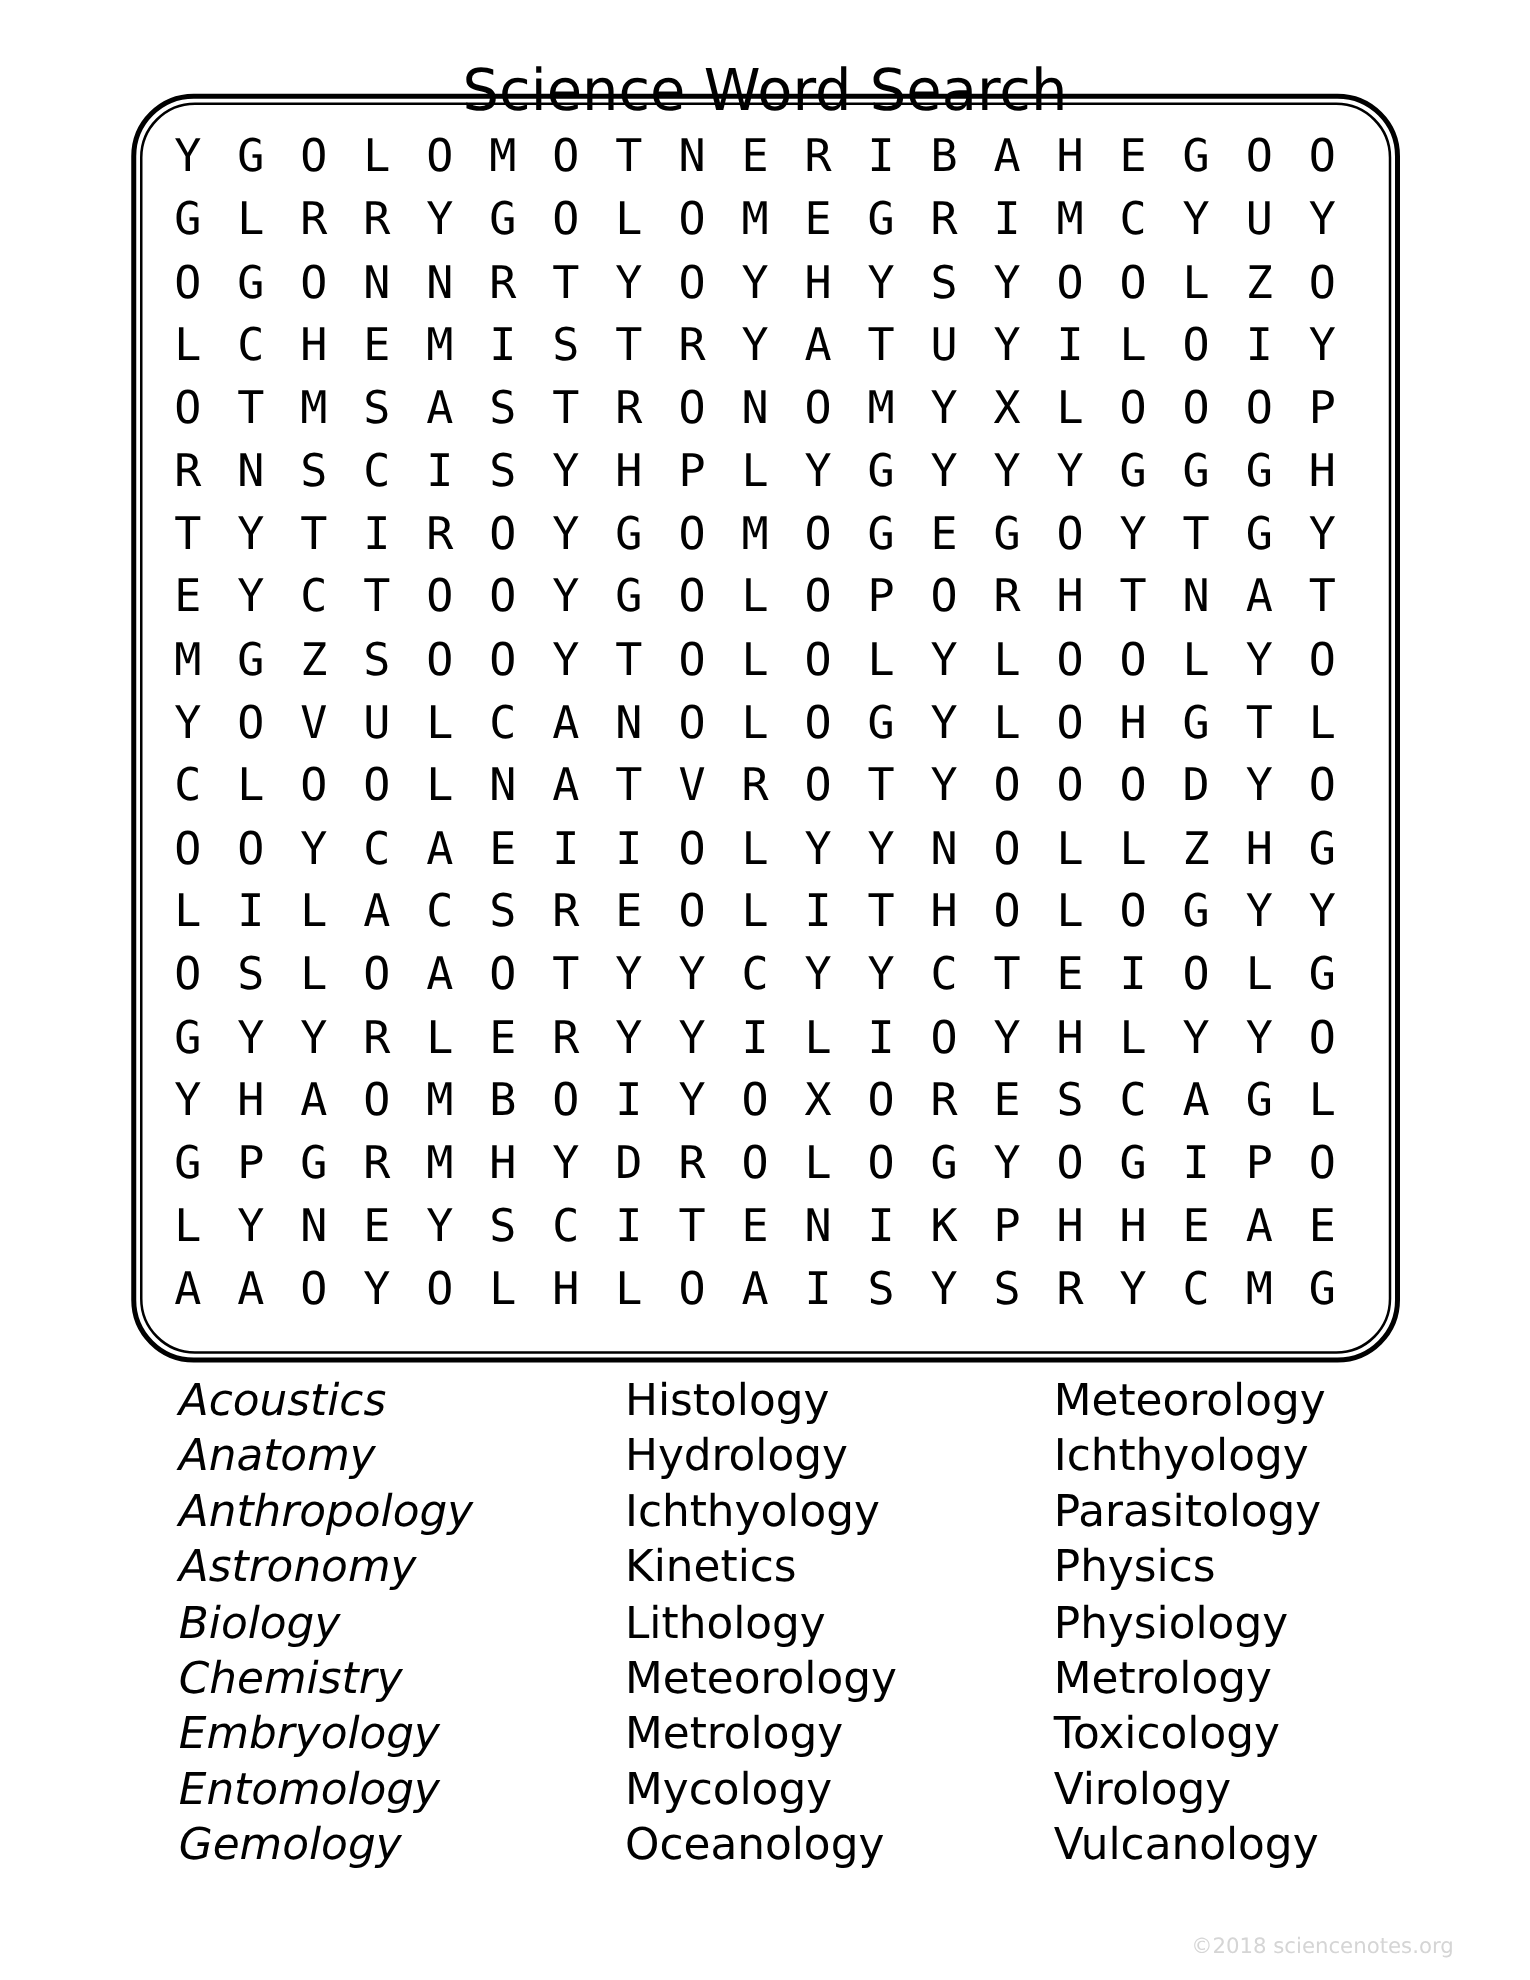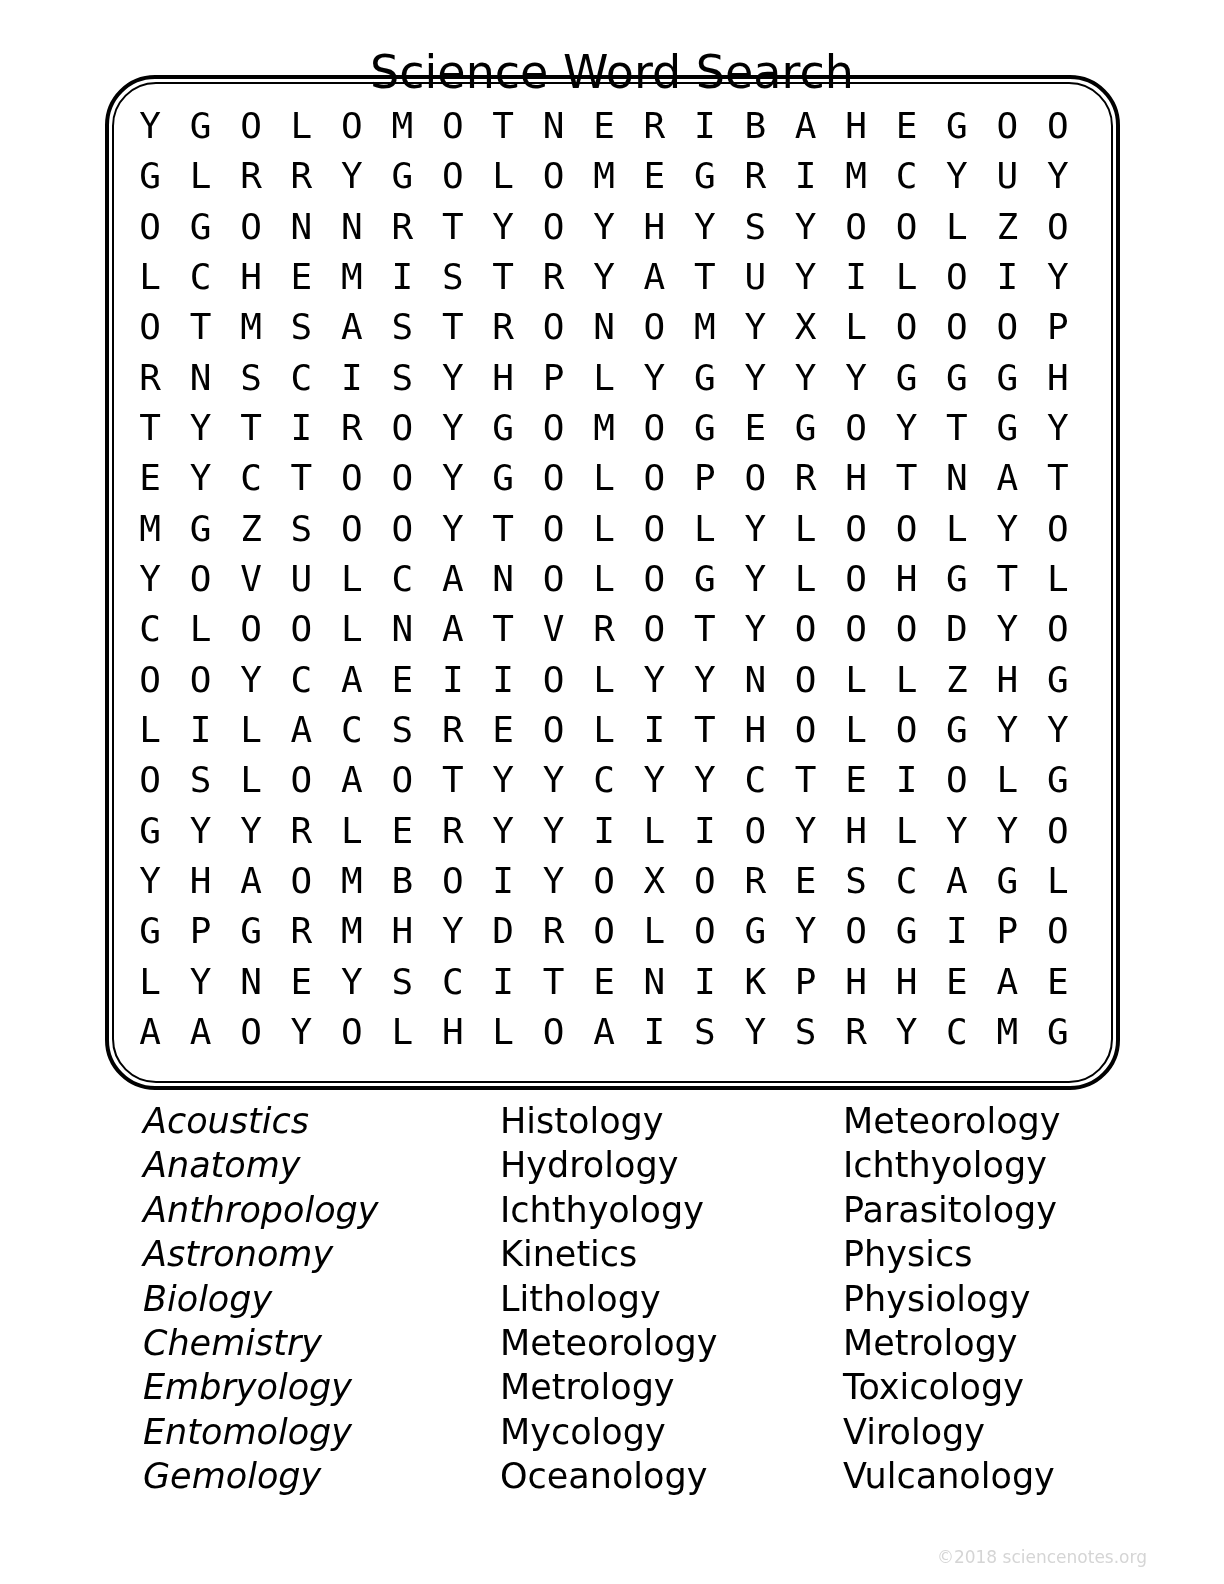--- a/index.html
+++ b/index.html
@@ -56,21 +56,21 @@
     font-size: 35px;
     line-height: 44.4px;
     white-space: nowrap;
   }
   .word-col-1 { left: 143px; font-style: italic; }
   .word-col-2 { left: 500px; }
   .word-col-3 { left: 843px; }
   .watermark {
     position: absolute;
     top: 1547px;
-    right: 77px;
+    right: 61px;
     font-size: 17px;
     color: #d5d5d5;
   }
 </style>
 </head>
 <body>
 
 <h1 class="title">Science Word Search</h1>
 
 <div class="grid-box">

